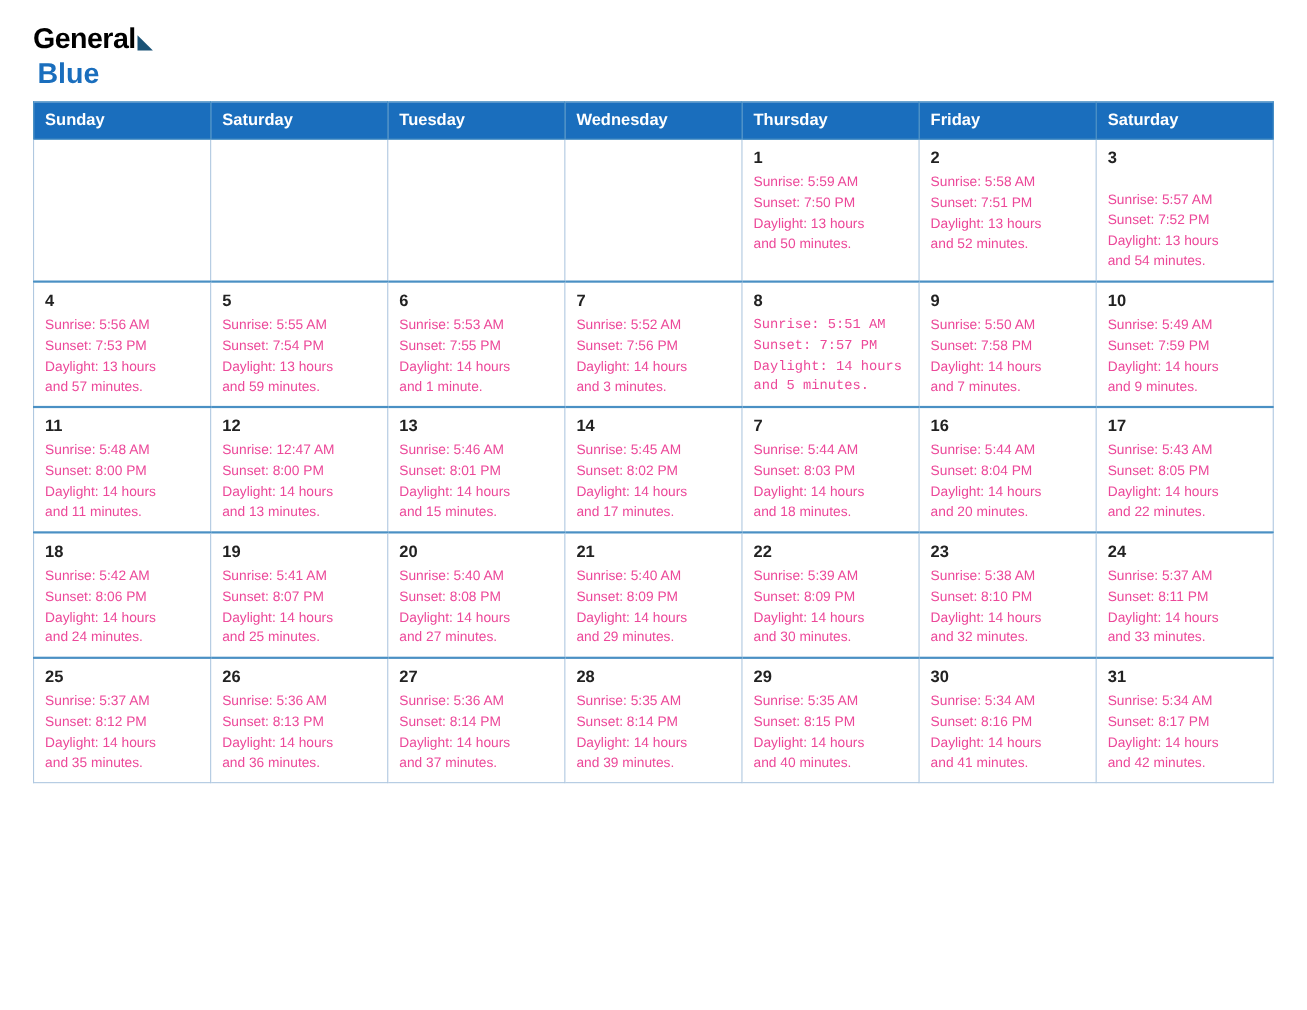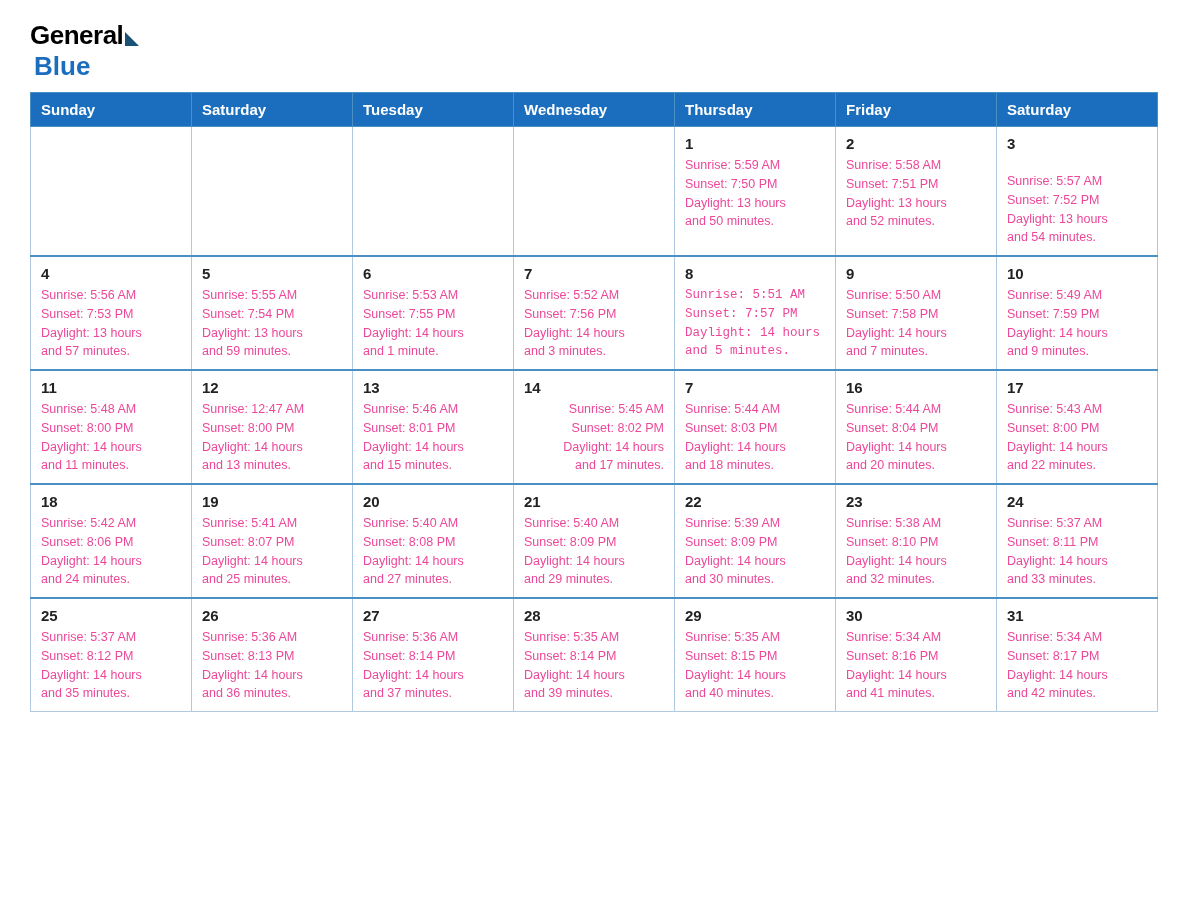--- a/index.html
+++ b/index.html
@@ -227,21 +227,21 @@
         </td>
         <td>
           <span class="day-number">13</span>
           <div class="day-info" style="white-space: pre-line;">Sunrise: 5:46 AM
 Sunset: 8:01 PM
 Daylight: 14 hours
 and 15 minutes.</div>
         </td>
         <td>
           <span class="day-number">14</span>
-          <div class="day-info" style="white-space: pre-line; text-align: right;">Sunrise: 5:45 AM
+          <div class="day-info" style="white-space: pre-line;">Sunrise: 5:45 AM
 Sunset: 8:02 PM
 Daylight: 14 hours
 and 17 minutes.</div>
         </td>
         <td>
           <span class="day-number">7</span>
           <div class="day-info" style="white-space: pre-line;">Sunrise: 5:44 AM
 Sunset: 8:03 PM
 Daylight: 14 hours
 and 18 minutes.</div>
@@ -249,21 +249,21 @@
         <td>
           <span class="day-number">16</span>
           <div class="day-info" style="white-space: pre-line;">Sunrise: 5:44 AM
 Sunset: 8:04 PM
 Daylight: 14 hours
 and 20 minutes.</div>
         </td>
         <td>
           <span class="day-number">17</span>
           <div class="day-info" style="white-space: pre-line;">Sunrise: 5:43 AM
-Sunset: 8:00 PM
+Sunset: 8:05 PM
 Daylight: 14 hours
 and 22 minutes.</div>
         </td>
       </tr>
       <tr class="row-divider">
         <td>
           <span class="day-number">18</span>
           <div class="day-info" style="white-space: pre-line;">Sunrise: 5:42 AM
 Sunset: 8:06 PM
 Daylight: 14 hours

